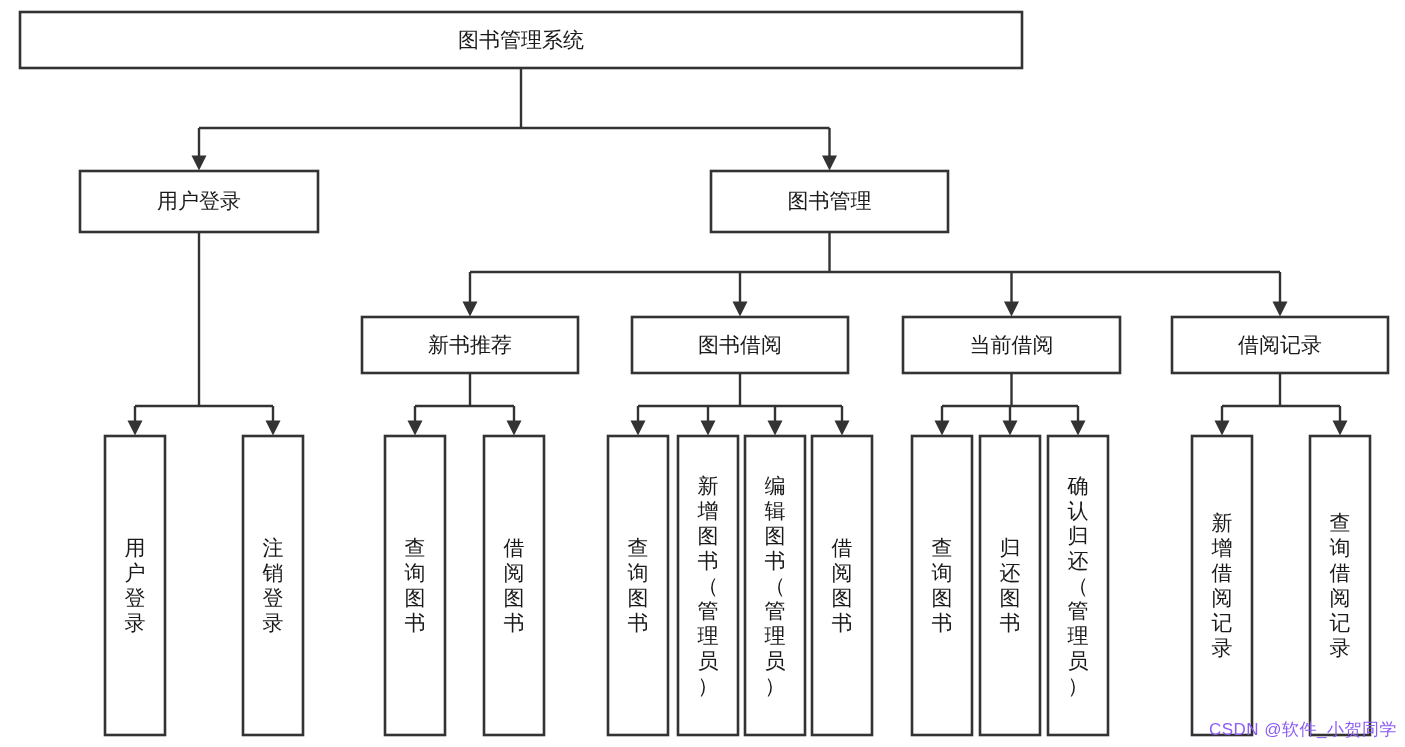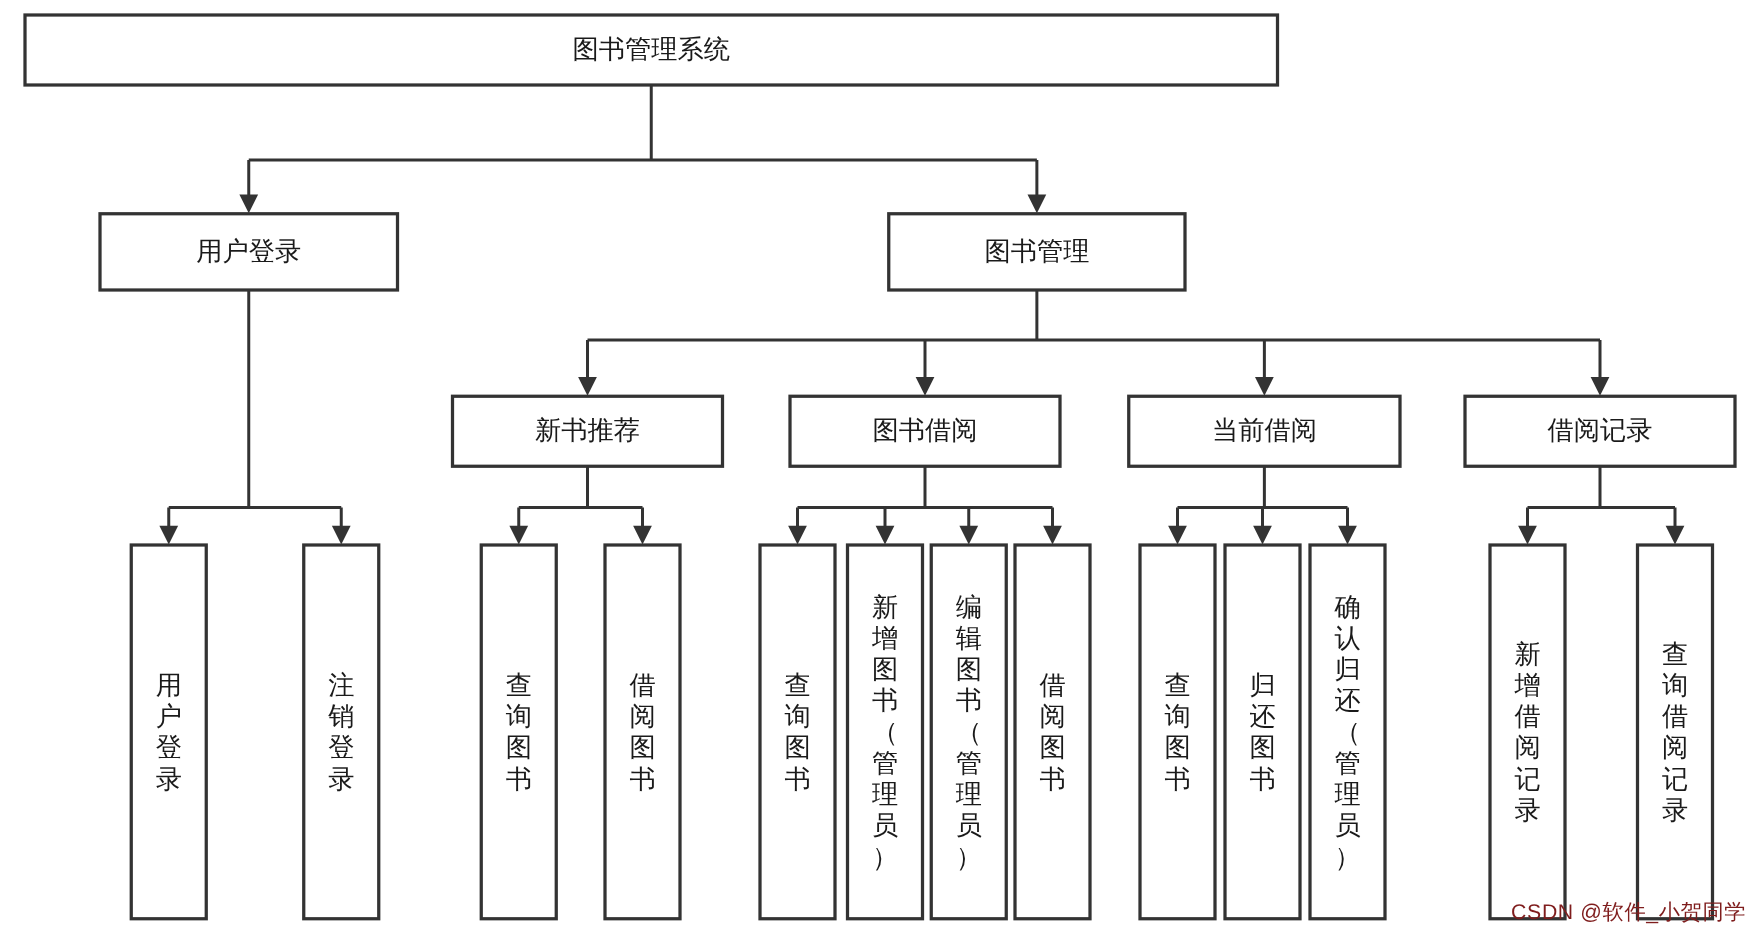--- a/index.html
+++ b/index.html
@@ -53,21 +53,21 @@
     font-size: 21px;
     fill: #1a1a1a;
     text-anchor: middle;
   }
   .watermark {
     position: absolute;
     right: 8px;
     bottom: 6px;
     font-family: "Liberation Sans", sans-serif;
     font-size: 17px;
-    color: #7f1d1d;
+    color: #8b5cf6;
     letter-spacing: 0.5px;
     white-space: nowrap;
     user-select: none;
   }
 </style>
 </head>
 <body>
 
 <div id="diagram-root">
   <svg class="flow" viewBox="0 0 1405 747" xmlns="http://www.w3.org/2000/svg">

